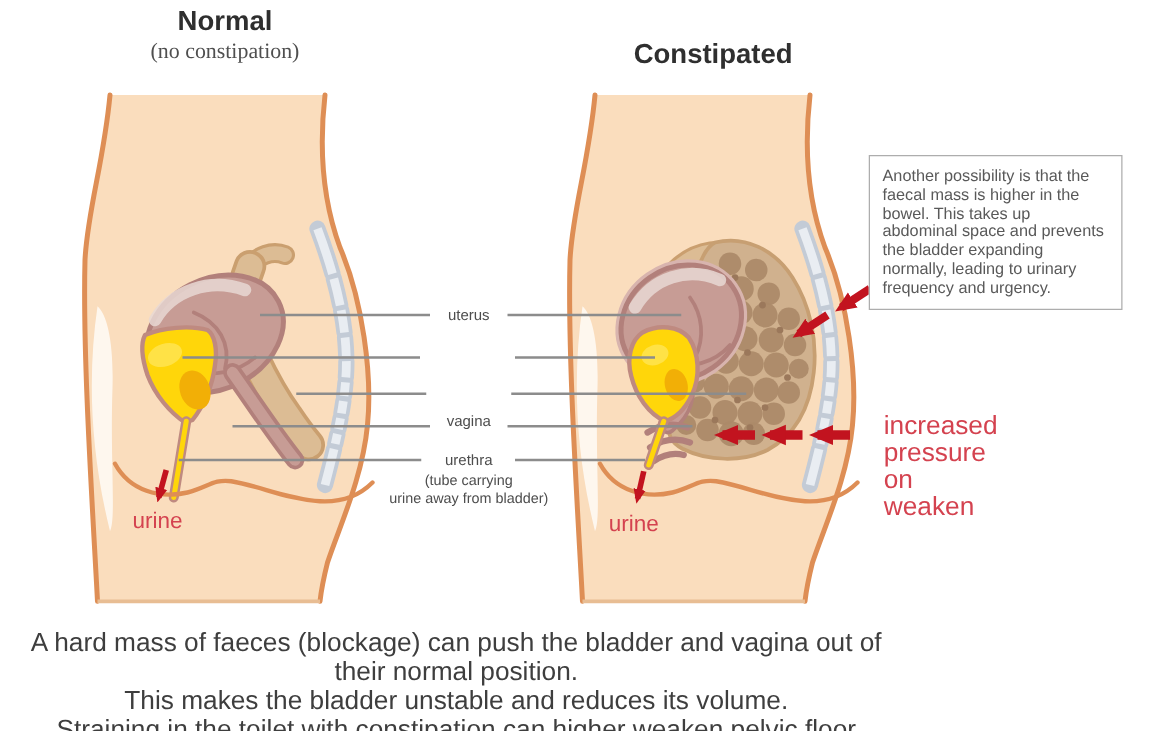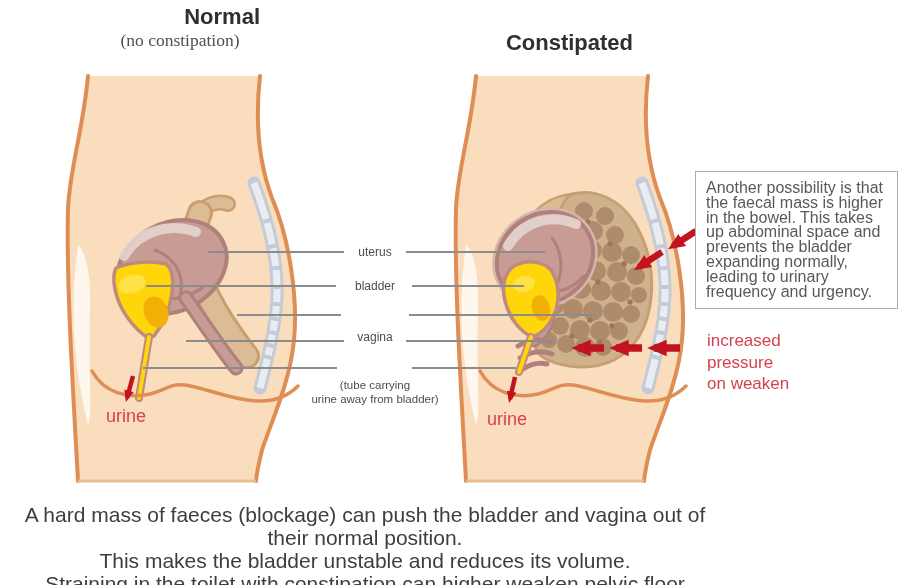--- a/index.html
+++ b/index.html
@@ -30,29 +30,29 @@
   .urethra-outer{stroke:var(--bladder-outline,#BF8A80);stroke-width:8;stroke-linecap:round;fill:none;}
   .urethra-inner{stroke:var(--bladder,#FFD60A);stroke-width:4;stroke-linecap:round;fill:none;}
   .pelvic{stroke:var(--skin-outline,#DE8E55);stroke-width:3.5;fill:none;stroke-linecap:round;}
   .mass{fill:var(--faecal-base,#D0B18E);stroke:var(--faecal-outline,#C79F72);stroke-width:3;}
   .lump{fill:var(--faecal-lump,#AC8A69);opacity:.95;}
   .dot{fill:var(--faecal-dot,#9B785B);}
   .red-arrow{stroke:var(--red-arrow,#C2131F);fill:none;}
   .ah-fill{fill:var(--red-arrow,#C2131F);}
 
   
-  .fig-title{font-weight:bold;font-size:22px;color:var(--title-text,#2F2F2F);text-align:right;}
+  .fig-title{font-weight:bold;font-size:22px;color:var(--title-text,#2F2F2F);text-align:center;}
   .fig-subtitle{font-size:17.5px;color:var(--subtitle-text,#4F4F4F);text-align:center;}
   .anat-label{font-size:12px;line-height:18px;color:var(--label-text,#4D4D4D);text-align:center;width:120px;left:315px;}
   .leader{height:1.5px;background:var(--leader-line,#8C8C8C);}
   .anat-caption{font-size:11.5px;line-height:14px;color:var(--label-text,#4D4D4D);text-align:center;width:160px;left:295px;}
   .urine{font-size:18px;color:var(--red-text,#D4424F);text-align:center;width:70px;}
   .side-note{left:695px;top:124px;width:181px;border:1px solid var(--note-border,#ADADAD);
-             padding:9px 10px;font-size:16px;line-height:14.8px;color:var(--note-text,#595959);background:#fff;margin-top:47px;}
-  .pressure{left:707px;top:330px;width:95px;font-size:17px;line-height:21.5px;color:var(--red-text,#D4424F);}
+             padding:9px 10px;font-size:13px;line-height:14.8px;color:var(--note-text,#595959);background:#fff;}
+  .pressure{left:707px;top:330px;width:95px;font-size:21px;line-height:21.5px;color:var(--red-text,#D4424F);}
   .footer{left:5px;top:503px;width:720px;text-align:center;font-size:21px;line-height:23px;color:var(--footer-text,#3E3E3E);}
 </style>
 </head>
 <body>
 
 <div id="stage">
 
   <svg id="art" width="919" height="585" viewBox="0 0 919 585">
     <defs>
       <marker id="ah" viewBox="0 0 10 10" refX="6.5" refY="5" markerWidth="2.6" markerHeight="2.6" orient="auto">
@@ -212,39 +212,39 @@
         <line class="red-arrow" stroke-width="7.5" marker-end="url(#ah)" x1="642" y1="348" x2="616" y2="348"></line>
         <line class="red-arrow" stroke-width="7.5" marker-end="url(#ah)" x1="680" y1="348" x2="654" y2="348"></line>
       </g>
 
       <line class="red-arrow" stroke-width="4.5" marker-end="url(#ah)" x1="515" y1="377" x2="510" y2="399"></line>
     </g>
   </svg>
 
   <div class="txt fig-title" style="left:100px;top:4px;width:160px;">Normal</div>
   <div class="txt fig-subtitle" style="left:95px;top:30px;width:170px;font-family:Liberation Serif, serif;">(no constipation)</div>
-  <div class="txt fig-title" style="left:468px;top:30px;width:165px;">Constipated</div>
+  <div class="txt fig-title" style="left:488px;top:30px;width:165px;">Constipated</div>
 
   <div class="txt leader" style="left:208px;top:251px;width:136px;"></div>
   <div class="txt leader" style="left:406px;top:251px;width:139px;"></div>
   <div class="txt anat-label" style="top:243px;">uterus</div>
 
   <div class="txt leader" style="left:146px;top:285px;width:190px;"></div>
   <div class="txt leader" style="left:412px;top:285px;width:112px;"></div>
-  <div class="txt anat-label" style="top:277px;">bladder</div>
 
   <div class="txt leader" style="left:237px;top:314px;width:104px;"></div>
   <div class="txt leader" style="left:409px;top:314px;width:188px;"></div>
 
   <div class="txt leader" style="left:186px;top:340px;width:158px;"></div>
   <div class="txt leader" style="left:406px;top:340px;width:148px;"></div>
   <div class="txt anat-label" style="top:328px;">vagina</div>
 
   <div class="txt leader" style="left:143px;top:367px;width:194px;"></div>
   <div class="txt leader" style="left:412px;top:367px;width:104px;"></div>
+  <div class="txt anat-label" style="top:359px;">urethra</div>
 
   <div class="txt anat-caption" style="top:392px;">urine away from bladder)</div>
   <div class="txt anat-caption" style="top:378px;">(tube carrying</div>
 
   <div class="txt urine" style="left:91px;top:406px;">urine</div>
   <div class="txt urine" style="left:472px;top:409px;">urine</div>
 
   <div class="txt side-note">
     <span>Another possibility is that the faecal mass is higher in the bowel. This takes up abdominal space and prevents the bladder expanding normally, leading to urinary frequency and urgency.</span>
   </div>

